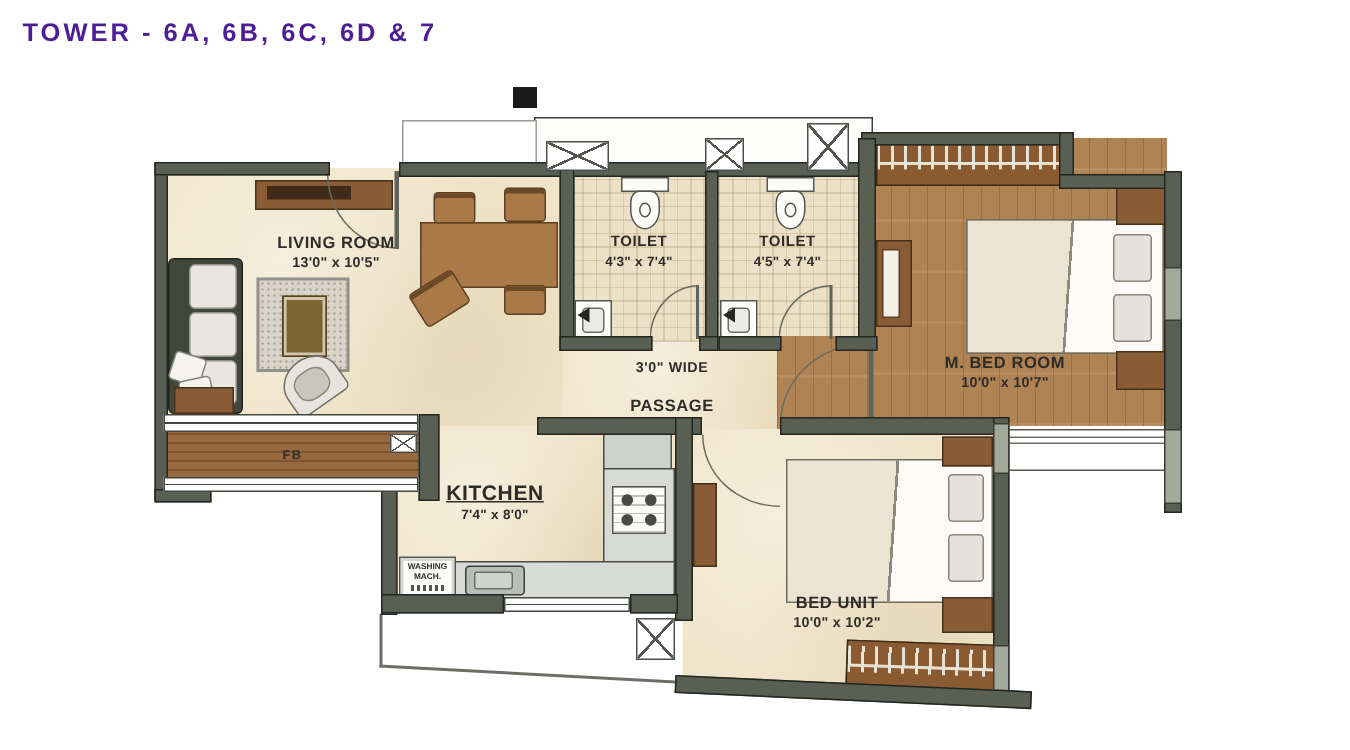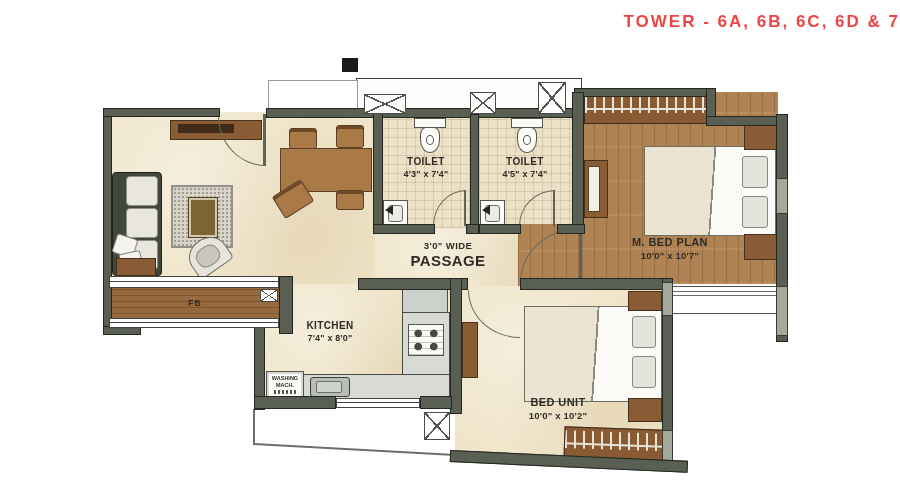--- a/index.html
+++ b/index.html
@@ -1,20 +1,20 @@
 <!DOCTYPE html>
 <html><head>
 <meta charset="utf-8">
 <style>
   html,body{margin:0;padding:0;background:#ffffff;}
   #stage{position:relative;width:900px;height:500px;background:#ffffff;overflow:hidden;
          font-family:"Liberation Sans","DejaVu Sans",sans-serif;}
   #stage *{box-sizing:border-box;position:absolute;}
 
-  .title-line{left:15px;right:0;text-align:right;color:#ef4444;font-weight:bold;}
+  .title-line{left:15px;right:0;text-align:left;color:#4c1d95;font-weight:bold;}
   .t1{top:12px;font-size:17px;letter-spacing:2px;}
   .t2{top:33px;font-size:15px;letter-spacing:1.2px;}
 
   .floor-beige{background-color:#f0e5ca;
     background-image:radial-gradient(circle at 30% 35%,rgba(255,255,255,.35),transparent 60%),
                      radial-gradient(circle at 72% 70%,rgba(196,172,120,.22),transparent 55%);}
   .floor-tile{background-color:#ece1c6;
     background-image:repeating-linear-gradient(0deg,rgba(120,100,60,.18) 0 1px,transparent 1px 9px),
                      repeating-linear-gradient(90deg,rgba(120,100,60,.18) 0 1px,transparent 1px 9px);}
   .floor-wood{background-color:#b08354;
@@ -185,38 +185,42 @@
   <div class="window z3" style="left:336px;top:398px;width:84px;height:10px;"></div>
   <div class="duct z3" style="left:364px;top:94px;width:42px;height:20px;"></div>
   <div class="duct z3" style="left:470px;top:92px;width:26px;height:22px;"></div>
   <div class="duct z3" style="left:538px;top:82px;width:28px;height:32px;"></div>
   <div class="duct z3" style="left:260px;top:289px;width:18px;height:13px;"></div>
   <div class="duct z3" style="left:424px;top:412px;width:26px;height:28px;"></div>
   <div class="z3" style="left:342px;top:58px;width:16px;height:14px;background:#1a1a1a;"></div>
   <div class="thin-line z1" style="left:253px;top:443px;width:384px;height:2px;transform:rotate(3.1deg);transform-origin:left top;"></div>
   <div class="thin-line z1" style="left:253px;top:409px;width:2px;height:36px;"></div>
 
+  <div class="label" style="left:154px;top:156px;width:140px;">
+    <div class="lname" style="position:static;">LIVING ROOM</div>
+    <div class="ldims" style="position:static;">13'0" x 10'5"</div>
+  </div>
   <div class="label" style="left:381px;top:156px;width:90px;">
     <div class="lname" style="position:static;font-size:10px;">TOILET</div>
     <div class="ldims" style="position:static;font-size:9px;">4'3" x 7'4"</div>
   </div>
   <div class="label" style="left:477px;top:156px;width:96px;">
     <div class="lname" style="position:static;font-size:10px;">TOILET</div>
     <div class="ldims" style="position:static;font-size:9px;">4'5" x 7'4"</div>
   </div>
   <div class="label" style="left:606px;top:236px;width:128px;">
-    <div class="lname" style="position:static;">M. BED PLAN</div>
+    <div class="lname" style="position:static;">M. BED ROOM</div>
     <div class="ldims" style="position:static;">10'0" x 10'7"</div>
   </div>
   <div class="label" style="left:398px;top:240px;width:100px;">
     <div class="lname" style="position:static;font-size:9.5px;">3'0" WIDE</div>
-    <div class="lname" style="position:static;font-size:15px;">PASSAGE</div>
+    <div class="lname" style="position:static;font-size:11px;margin-top:13px;">PASSAGE</div>
   </div>
   <div class="label" style="left:280px;top:320px;width:100px;">
-    <div class="lname" style="position:static;font-size:10px;">KITCHEN</div>
+    <div class="lname" style="position:static;font-size:14px;text-decoration:underline;">KITCHEN</div>
     <div class="ldims" style="position:static;font-size:9px;">7'4" x 8'0"</div>
   </div>
   <div class="label" style="left:494px;top:396px;width:128px;">
     <div class="lname" style="position:static;">BED UNIT</div>
     <div class="ldims" style="position:static;">10'0" x 10'2"</div>
   </div>
   <div class="label" style="left:180px;top:298px;width:30px;font-size:8.5px;letter-spacing:1px;">FB</div>
 
 </div>
 

